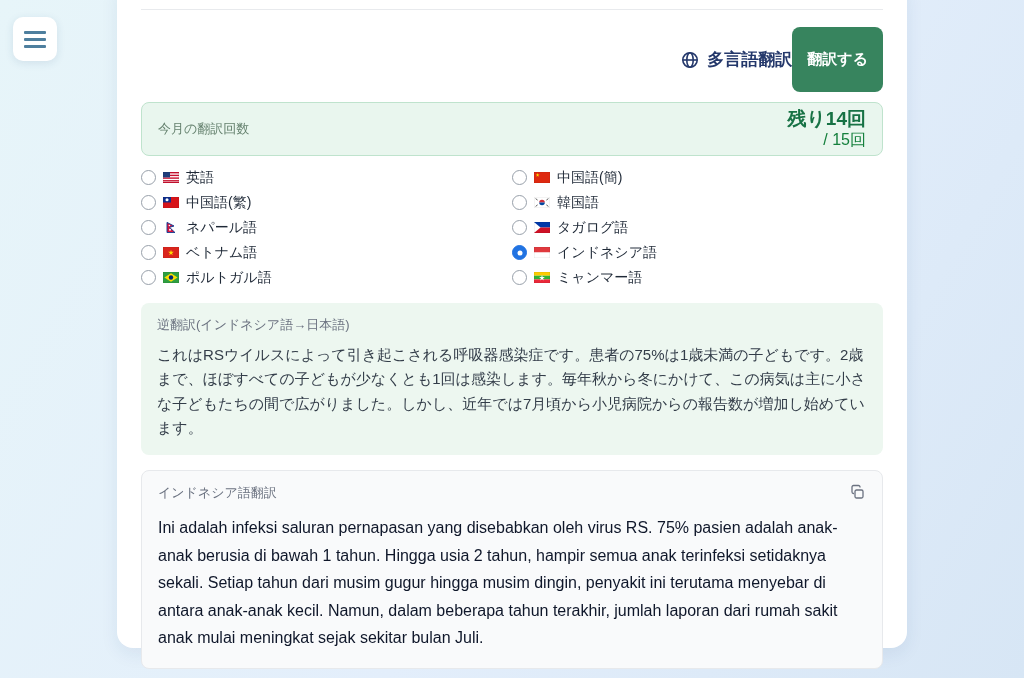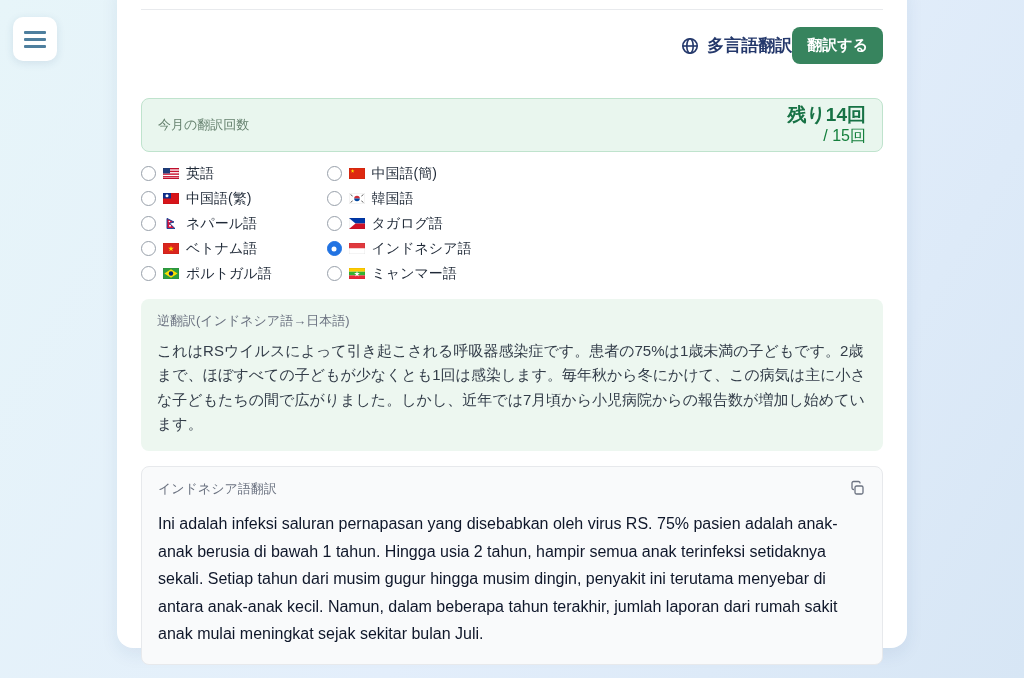--- a/index.html
+++ b/index.html
@@ -22,38 +22,38 @@
     background:#fff; border-radius:16px; padding:0 24px;
     box-shadow:0 6px 18px rgba(30,64,120,.08);
   }
   .top-divider { margin-top:29px; border-top:1px solid #e8eaed; }
 
   .header-row { display:flex; justify-content:flex-end; align-items:center; margin-top:17px;font-family:Liberation Mono, monospace; }
   .page-title { display:flex; align-items:center; gap:8px; color:#24386b; font-weight:bold; font-size:17px; }
   .page-title svg { display:block; }
   .translate-btn {
     background:#37845e; color:#fff; font-weight:bold; font-size:15px;
-    padding:9px 15px; border:none; border-radius:8px; cursor:pointer;
+    padding:23px 15px; border:none; border-radius:8px; cursor:pointer;
     font-family:inherit;
   }
 
   .usage-box {
-    margin-top:34px; height:54px; background:#e9f6ee; border:1px solid #bfe3cd;
+    margin-top:10px; height:54px; background:#e9f6ee; border:1px solid #bfe3cd;
     border-radius:8px; padding:6px 16px;
     display:flex; justify-content:space-between; align-items:center;
   }
   .usage-label { color:#66826f; font-size:13px; }
   .usage-right { text-align:right; }
   .usage-remaining { color:#177245; font-size:19px; font-weight:bold; line-height:1.25; }
   .usage-total { color:#15803d; font-size:16px; }
 
   .select-label { margin-top:17px; font-size:14px; color:#374151; }
 
   .lang-grid {
-    margin-top:9px; display:grid; grid-template-columns:1fr 1fr 1fr 1fr;
+    margin-top:9px; display:grid; grid-template-columns:1fr 1fr;
     grid-template-rows:repeat(5,25px); grid-auto-flow:column; align-items:center;
   }
   .lang-item { display:flex; align-items:center; gap:7px; cursor:pointer; font-size:14px; color:#1f2937; }
   .radio {
     width:15px; height:15px; border:1.5px solid #98a0aa; border-radius:50%;
     background:#fff; display:inline-block; position:relative; flex-shrink:0;
   }
   .radio.checked { border-color:#2173e2; background:#2173e2; }
   .radio.checked::after {
     content:""; position:absolute; left:50%; top:50%; transform:translate(-50%,-50%);

